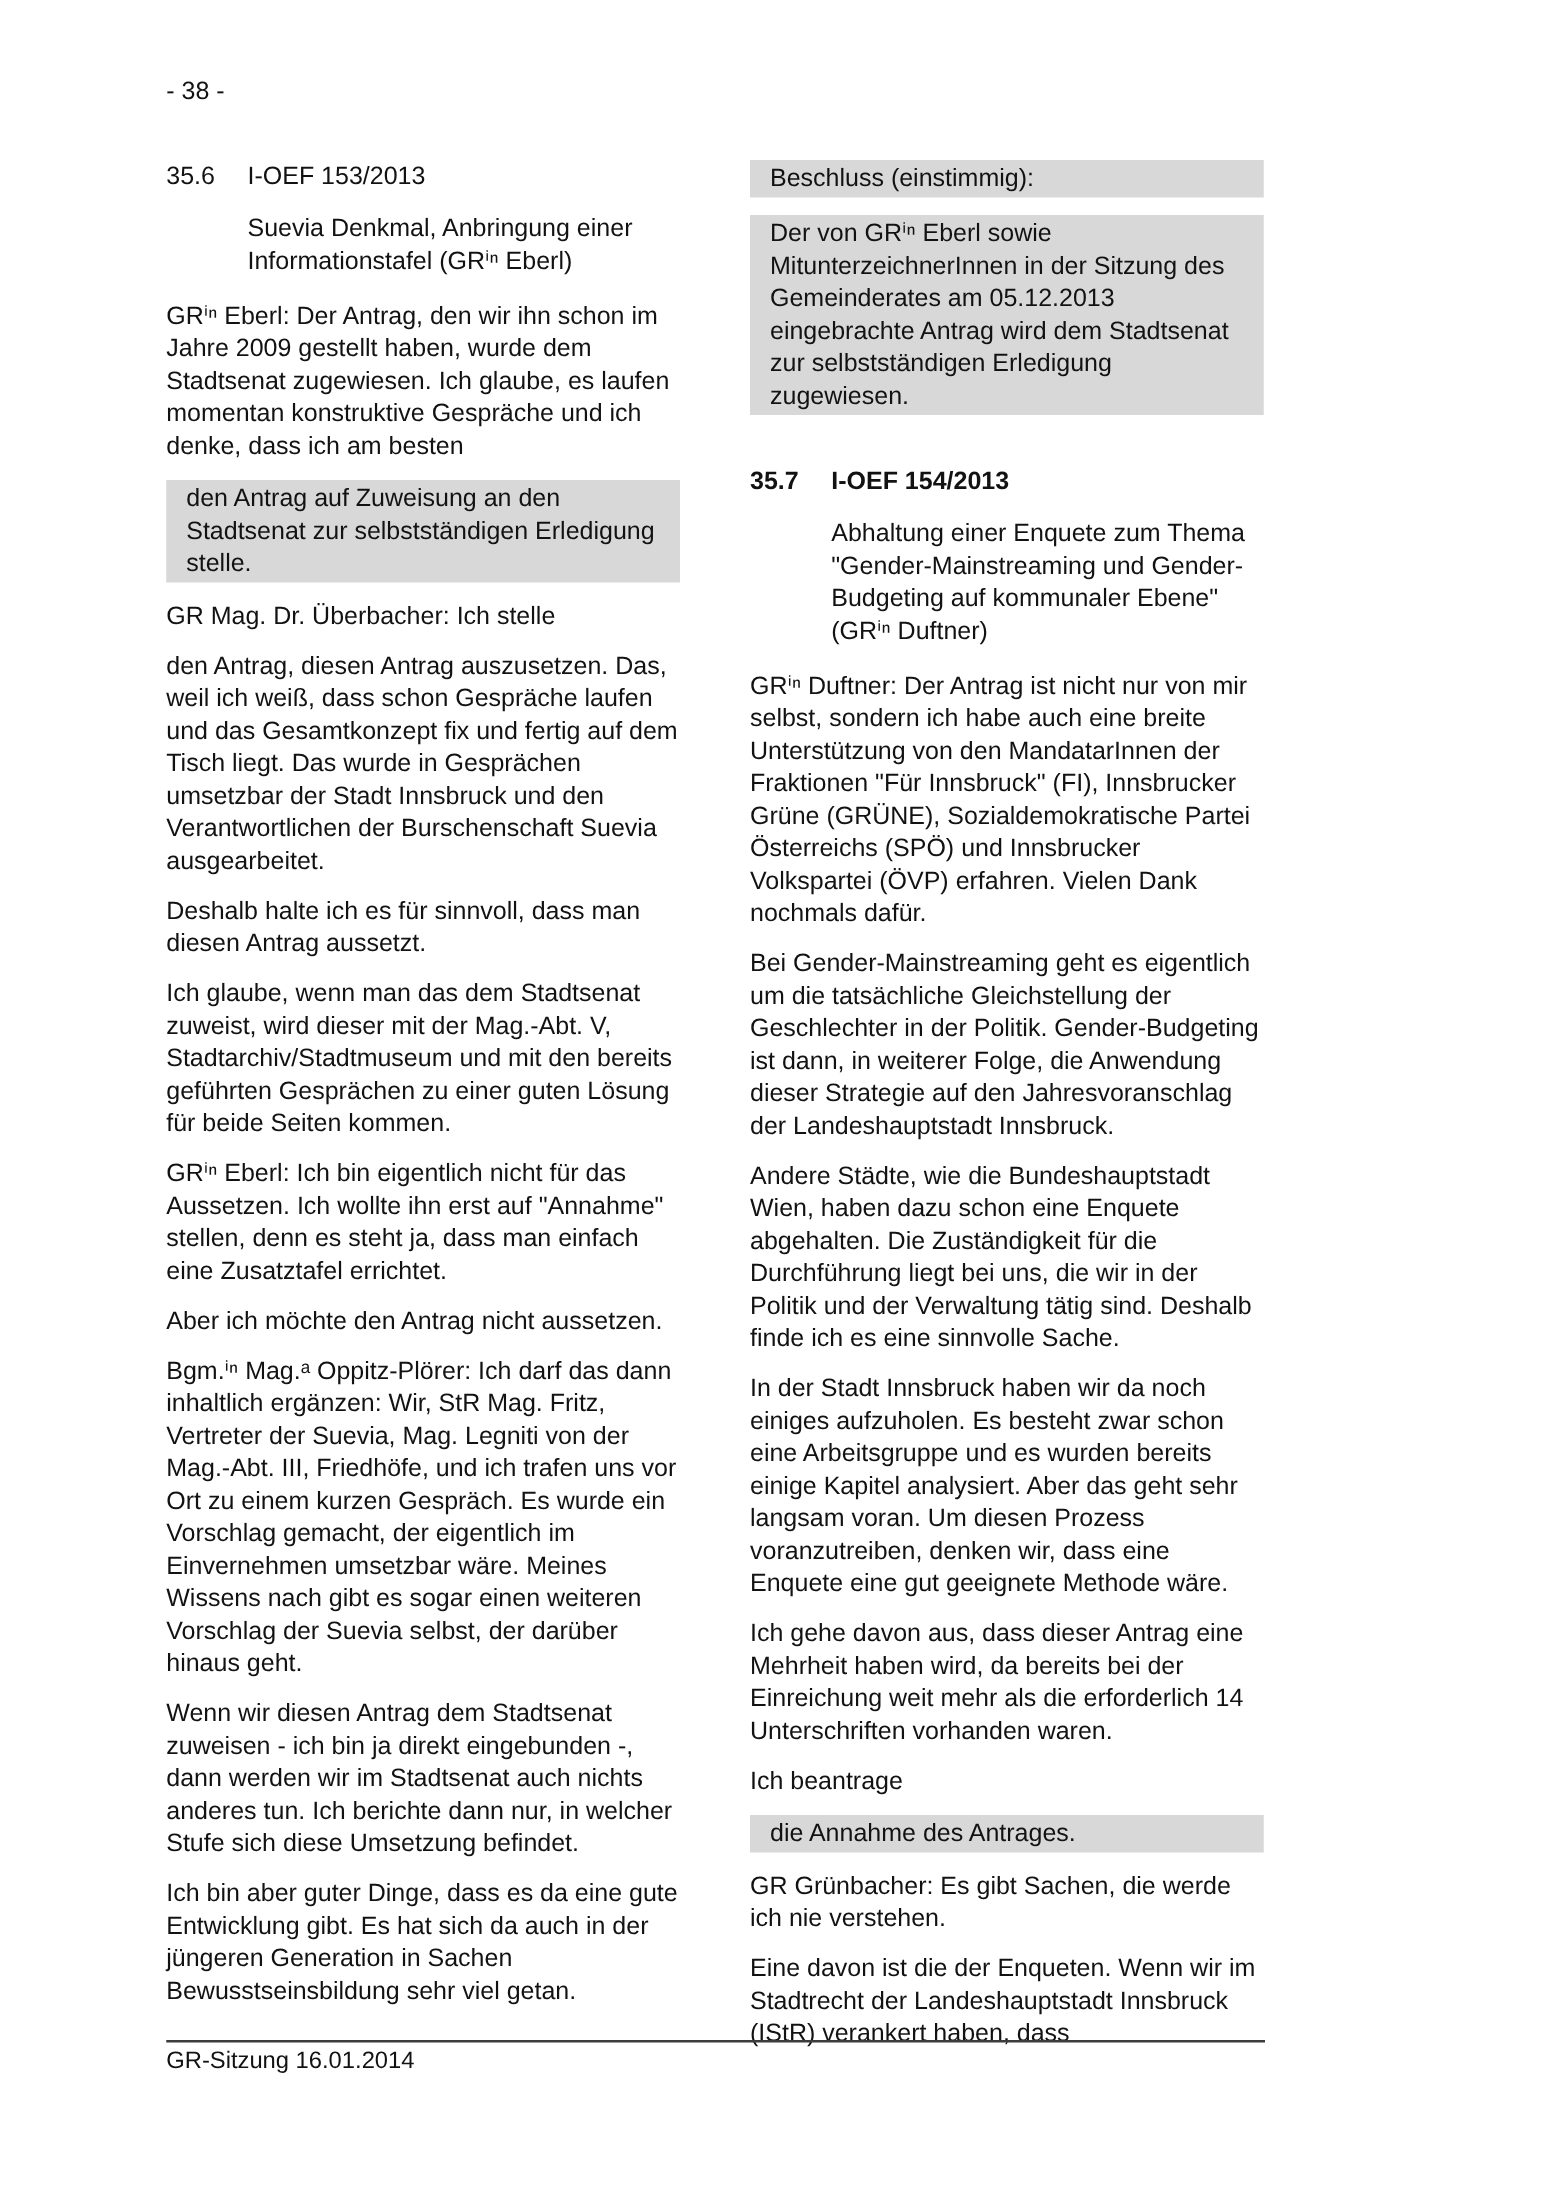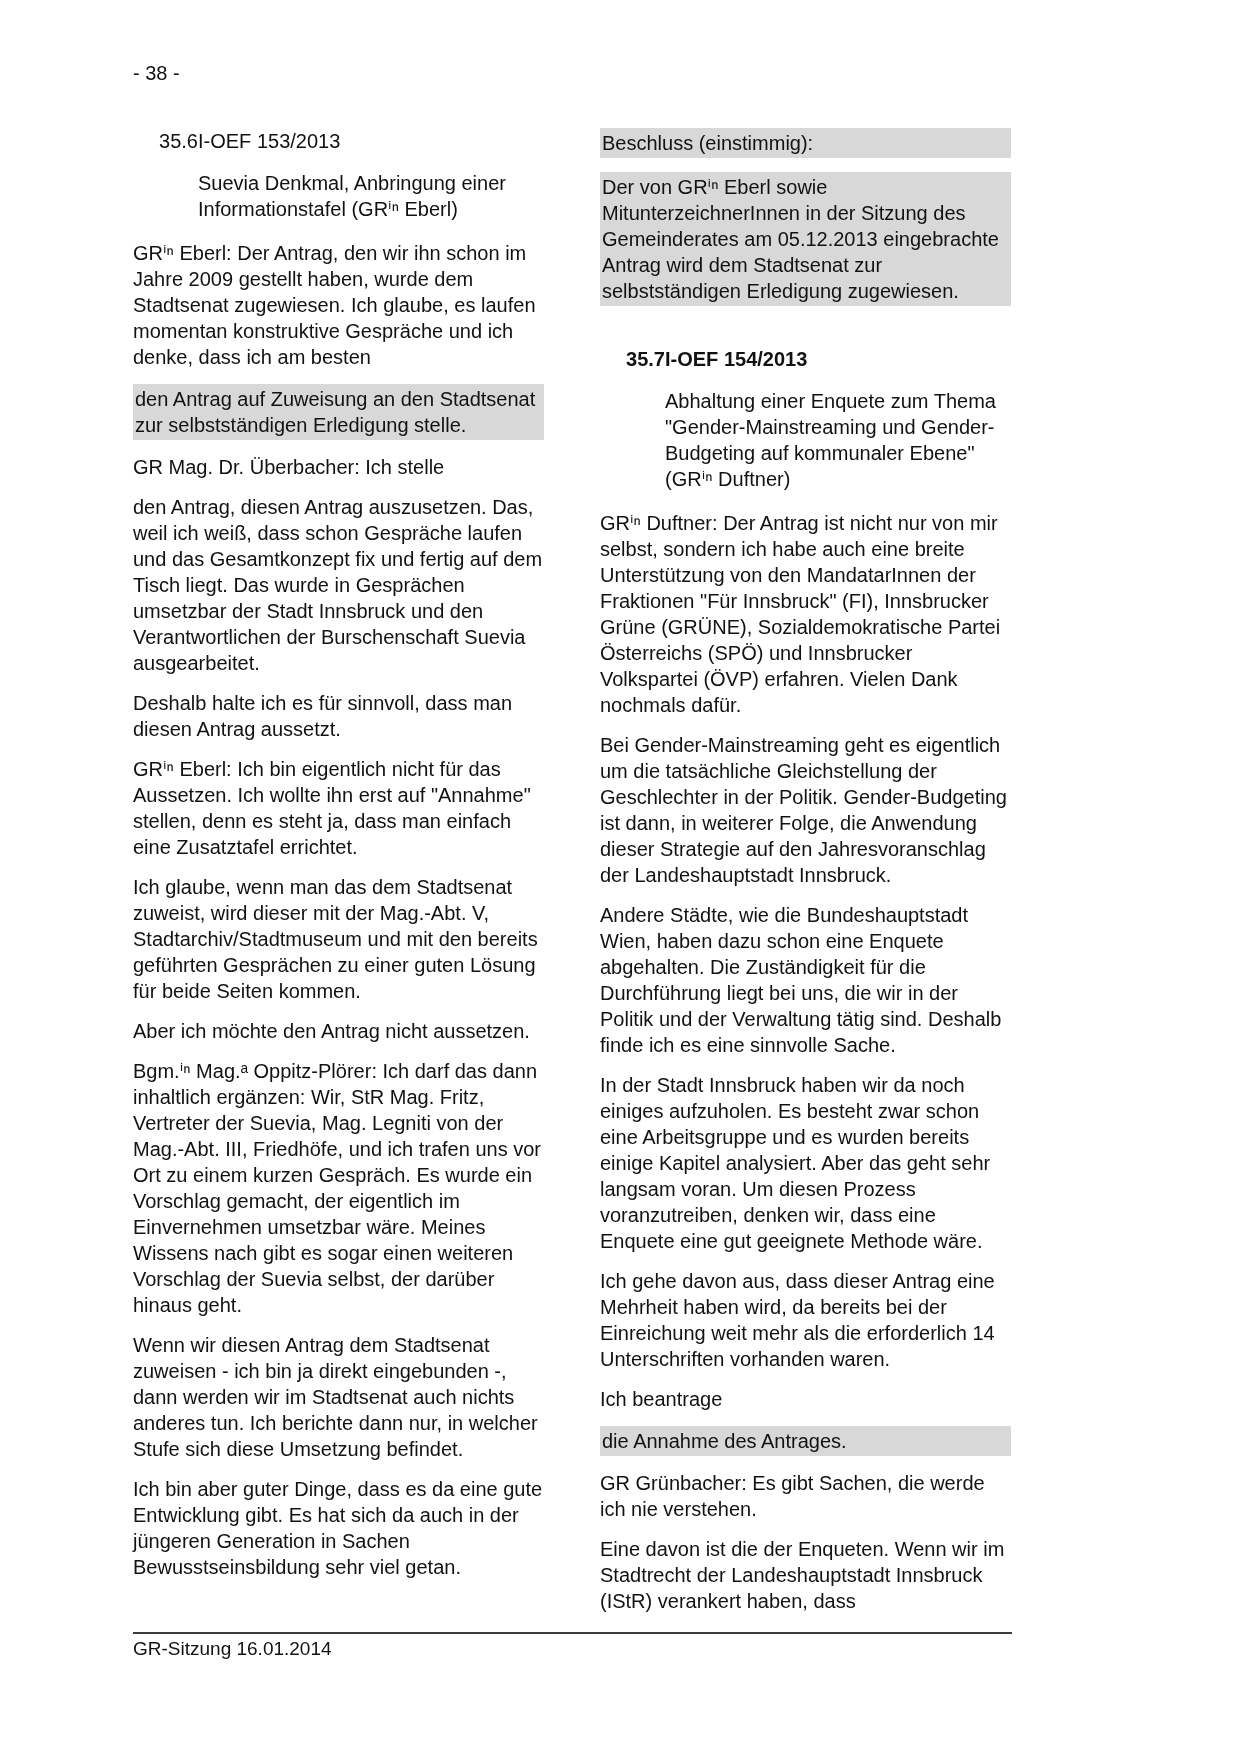--- a/index.html
+++ b/index.html
@@ -38,29 +38,28 @@
     font-size: 20px;
     line-height: 26px;
   }
   .section-heading {
     display: flex;
     margin: 0 0 16px 0;
   }
   .section-number {
     flex: 0 0 65px;
     width: 65px;
-    text-align: right;
   }
   .section-title {
     margin: 0 0 18px 65px;
   }
   .col p { margin: 0 0 14px 0; }
   .hl {
     background: var(--highlight);
-    padding: 2px 2px;
+    padding: 2px 16px;
     margin-left: -3px;
   }
   .decision-heading { margin-bottom: 8px; }
   .mt-lg { margin-top: 40px; font-weight: bold; }
   .footer {
     position: absolute;
     left: 133px;
     top: 1632px;
     width: 879px;
     border-top: 2px solid var(--rule);
@@ -84,22 +83,22 @@
           <span class="section-number">35.6</span>
           <span class="section-code">I-OEF 153/2013</span>
         </div>
         <div class="section-title">Suevia Denkmal, Anbringung einer Informationstafel (GRⁱⁿ Eberl)</div>
 
         <p>GRⁱⁿ Eberl: Der Antrag, den wir ihn schon im Jahre 2009 gestellt haben, wurde dem Stadtsenat zugewiesen. Ich glaube, es laufen momentan konstruktive Gespräche und ich denke, dass ich am besten</p>
         <p class="hl">den Antrag auf Zuweisung an den Stadtsenat zur selbstständigen Erledigung stelle.</p>
         <p>GR Mag. Dr. Überbacher: Ich stelle</p>
         <p>den Antrag, diesen Antrag auszusetzen. Das, weil ich weiß, dass schon Gespräche laufen und das Gesamtkonzept fix und fertig auf dem Tisch liegt. Das wurde in Gesprächen umsetzbar der Stadt Innsbruck und den Verantwortlichen der Burschenschaft Suevia ausgearbeitet.</p>
         <p>Deshalb halte ich es für sinnvoll, dass man diesen Antrag aussetzt.</p>
+        <p>Ich glaube, wenn man das dem Stadtsenat zuweist, wird dieser mit der Mag.-Abt. V, Stadtarchiv/Stadtmuseum und mit den bereits geführten Gesprächen zu einer guten Lösung für beide Seiten kommen.</p>
         <p>GRⁱⁿ Eberl: Ich bin eigentlich nicht für das Aussetzen. Ich wollte ihn erst auf "Annahme" stellen, denn es steht ja, dass man einfach eine Zusatztafel errichtet.</p>
-        <p>Ich glaube, wenn man das dem Stadtsenat zuweist, wird dieser mit der Mag.-Abt. V, Stadtarchiv/Stadtmuseum und mit den bereits geführten Gesprächen zu einer guten Lösung für beide Seiten kommen.</p>
         <p>Aber ich möchte den Antrag nicht aussetzen.</p>
         <p>Bgm.ⁱⁿ Mag.ᵃ Oppitz-Plörer: Ich darf das dann inhaltlich ergänzen: Wir, StR Mag. Fritz, Vertreter der Suevia, Mag. Legniti von der Mag.-Abt. III, Friedhöfe, und ich trafen uns vor Ort zu einem kurzen Gespräch. Es wurde ein Vorschlag gemacht, der eigentlich im Einvernehmen umsetzbar wäre. Meines Wissens nach gibt es sogar einen weiteren Vorschlag der Suevia selbst, der darüber hinaus geht.</p>
         <p>Wenn wir diesen Antrag dem Stadtsenat zuweisen - ich bin ja direkt eingebunden -, dann werden wir im Stadtsenat auch nichts anderes tun. Ich berichte dann nur, in welcher Stufe sich diese Umsetzung befindet.</p>
         <p>Ich bin aber guter Dinge, dass es da eine gute Entwicklung gibt. Es hat sich da auch in der jüngeren Generation in Sachen Bewusstseinsbildung sehr viel getan.</p>
       </div>
 
       <div class="col">
         <p class="hl decision-heading">Beschluss (einstimmig):</p>
         <p class="hl">Der von GRⁱⁿ Eberl sowie MitunterzeichnerInnen in der Sitzung des Gemeinderates am 05.12.2013 eingebrachte Antrag wird dem Stadtsenat zur selbstständigen Erledigung zugewiesen.</p>
 

